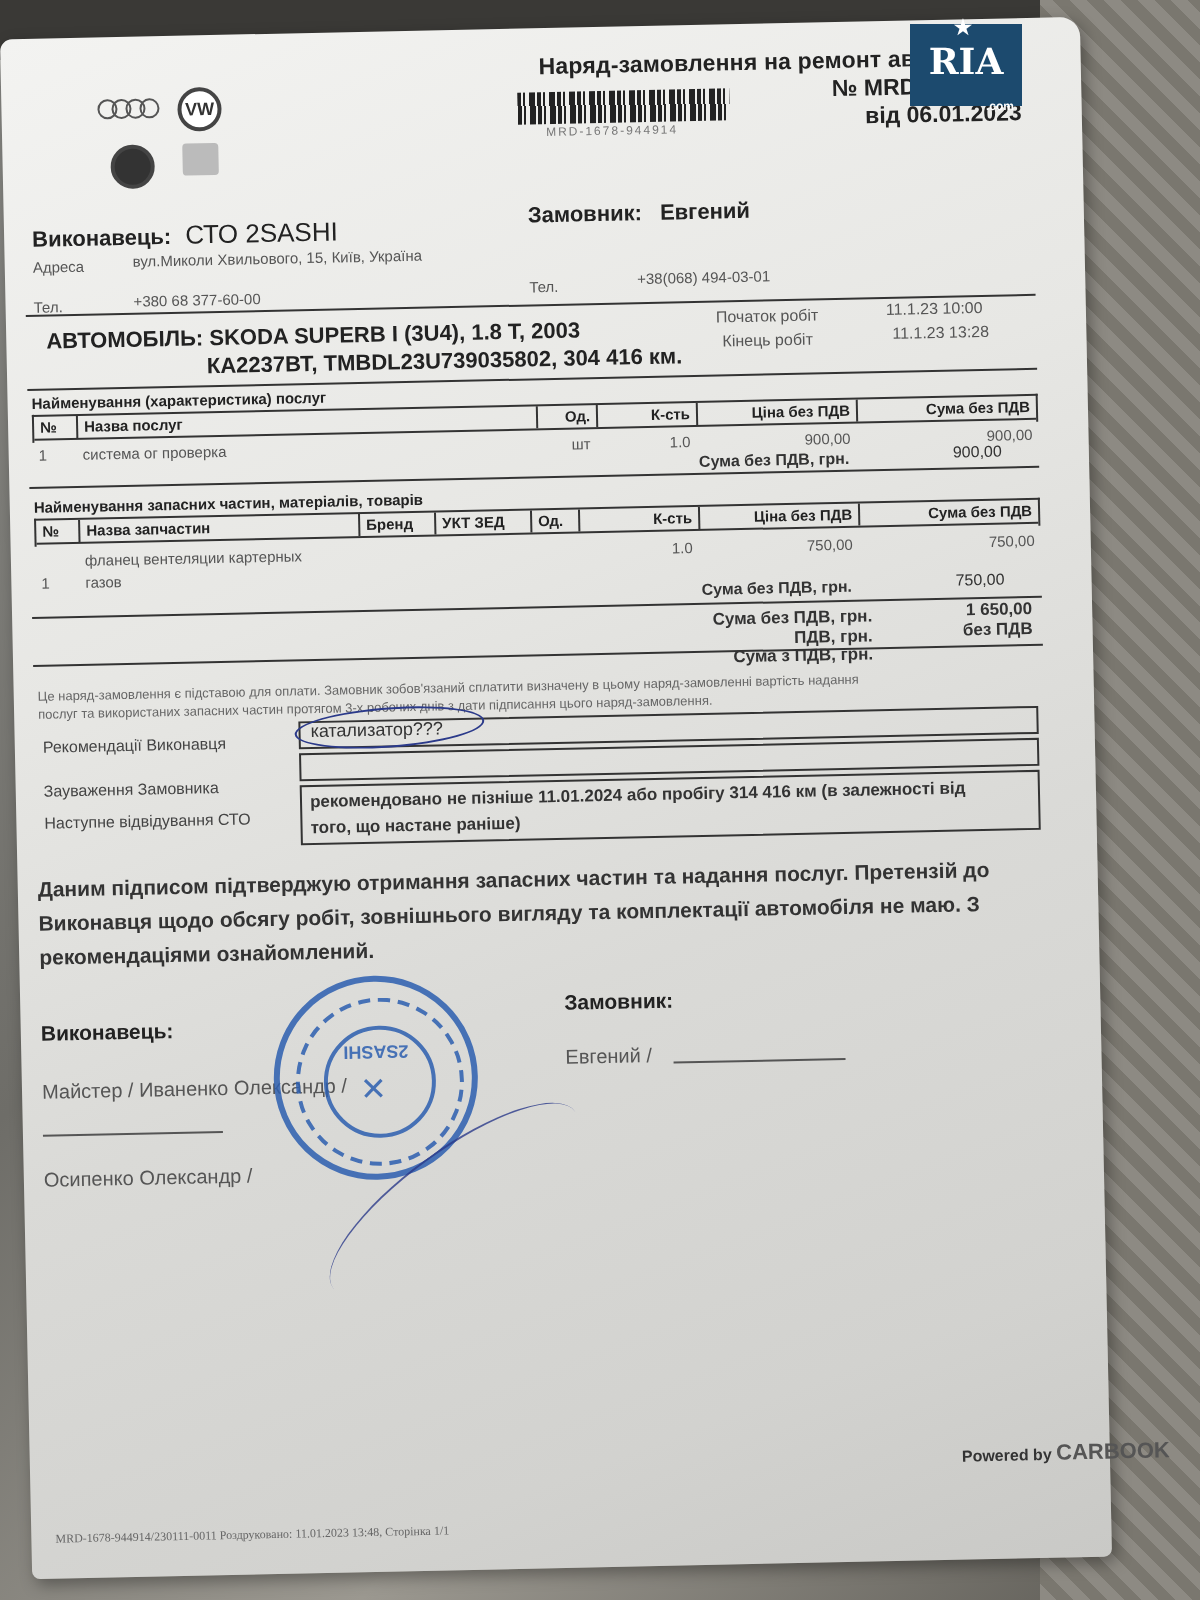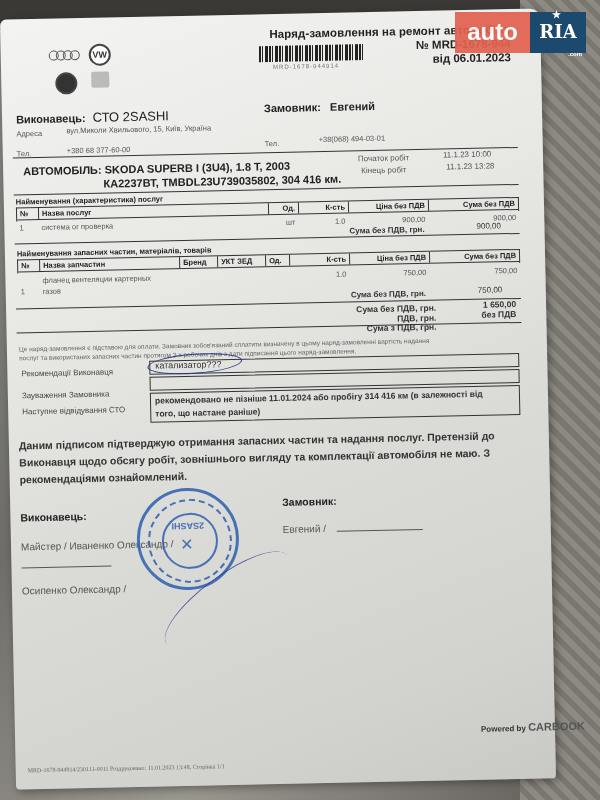--- a/index.html
+++ b/index.html
@@ -244,19 +244,18 @@
   <div class="signature"></div>
 
   <div class="abs" style="left:466px; top:712px; font-size:8px; font-weight:bold; color:#333;">
     <span>Powered by</span>
     <span style="font-size:11px; color:#555;">CARBOOK</span>
   </div>
   <div class="abs" style="left:12px; top:748px; font-size:6px; color:#666; font-family:'Liberation Serif', serif;">MRD-1678-944914/230111-0011 Роздруковано: 11.01.2023 13:48, Сторінка 1/1</div>
 </div>
 
 <div class="autoria">
-  <div class="ar-auto">auto</div>
   <div class="ar-ria">
     <span class="ar-star">★</span>
     <span>RIA</span>
     <span class="ar-com">.com</span>
   </div>
 </div>
 
 </body></html>

